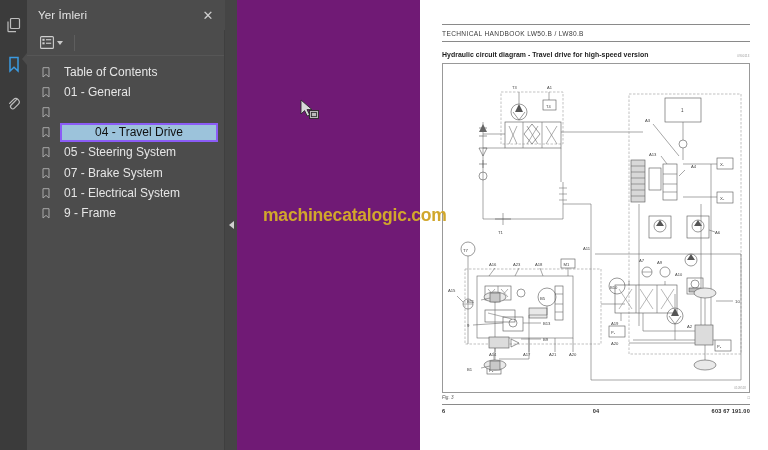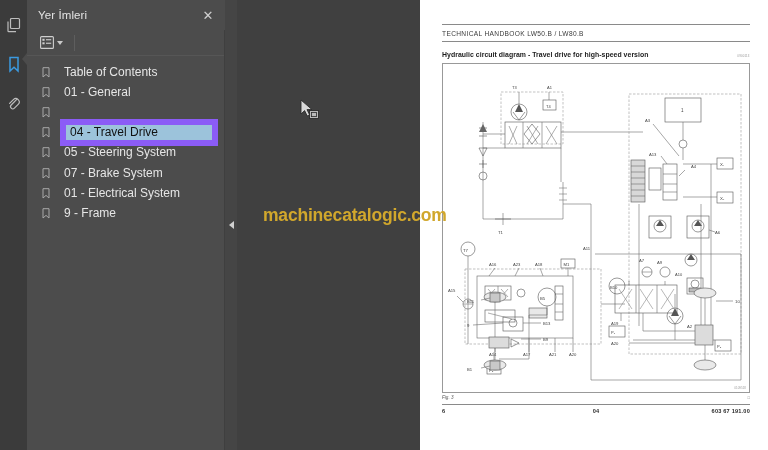--- a/index.html
+++ b/index.html
@@ -95,24 +95,25 @@
     white-space: nowrap;
   }
   .bm-icon { width: 16px; flex-shrink: 0; display: flex; align-items: center; }
   .bm-label {
     padding: 1px 4px 2px 6px;
     line-height: 1;
   }
   .bm-item.selected .bm-label {
     background: #9cc3db;
     color: #111;
-    border: 6px solid #8b5cf6;
+    border: 2px solid #8b5cf6;
     margin-left: 2px;
     padding: 1px 4px 2px 4px;
     width: 158px;
+    text-align: center;
   }
   #panel-scroll-edge {
     position: absolute; right: 0; top: 30px; bottom: 0;
     width: 1px; background: #3f3f3f;
   }
 
   
   #collapse-handle {
     position: absolute;
     left: 225px; top: 0;
@@ -124,21 +125,21 @@
   #collapse-arrow {
     width: 0; height: 0;
     border-top: 4px solid transparent;
     border-bottom: 4px solid transparent;
     border-right: 5px solid #d0d0d0;
   }
 
   
   #viewer {
     flex: 1; height: 450px;
-    background: #404040;
+    background: #701a75;
     position: relative;
     overflow: hidden;
   }
 
   
   #watermark {
     position: absolute;
     left: 38px; top: 205px;
     font-size: 17.5px;
     font-weight: bold;

